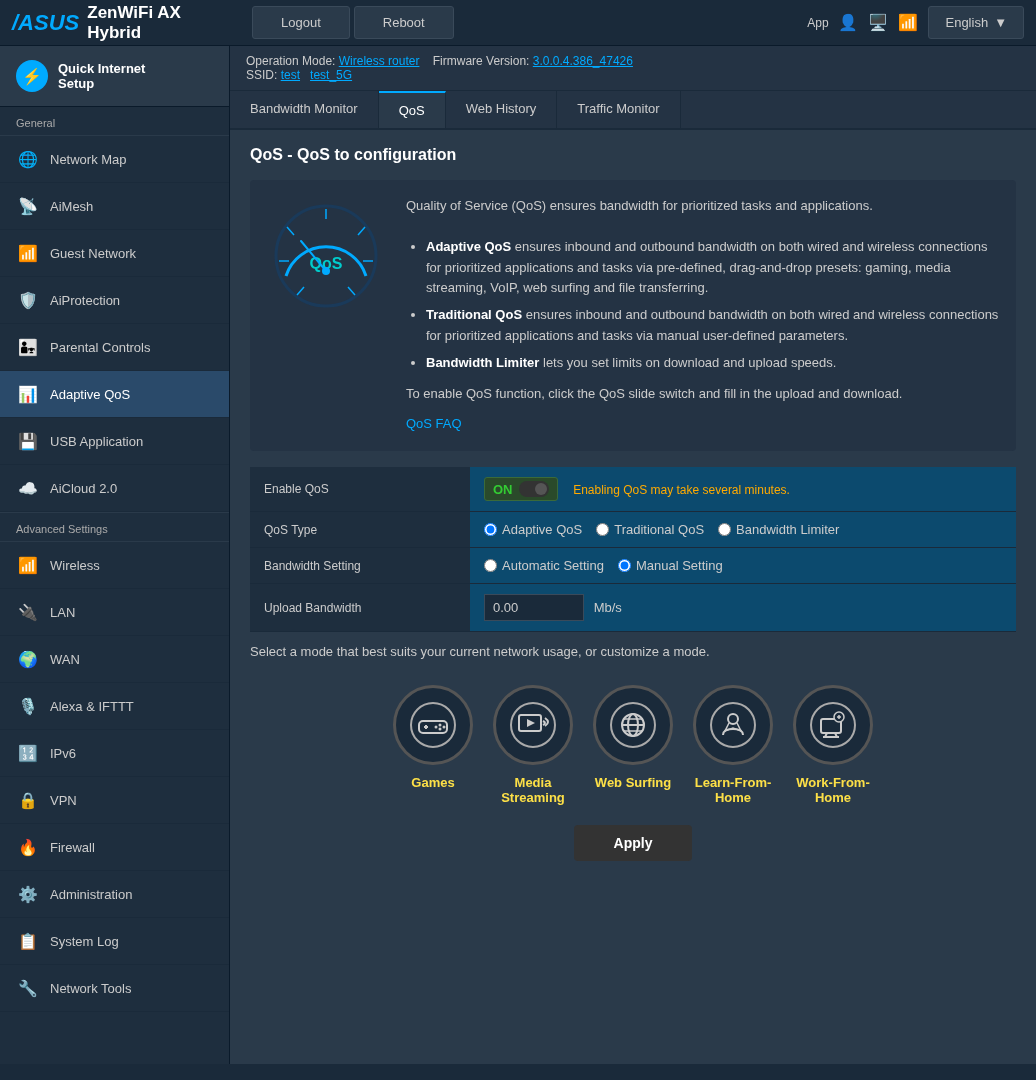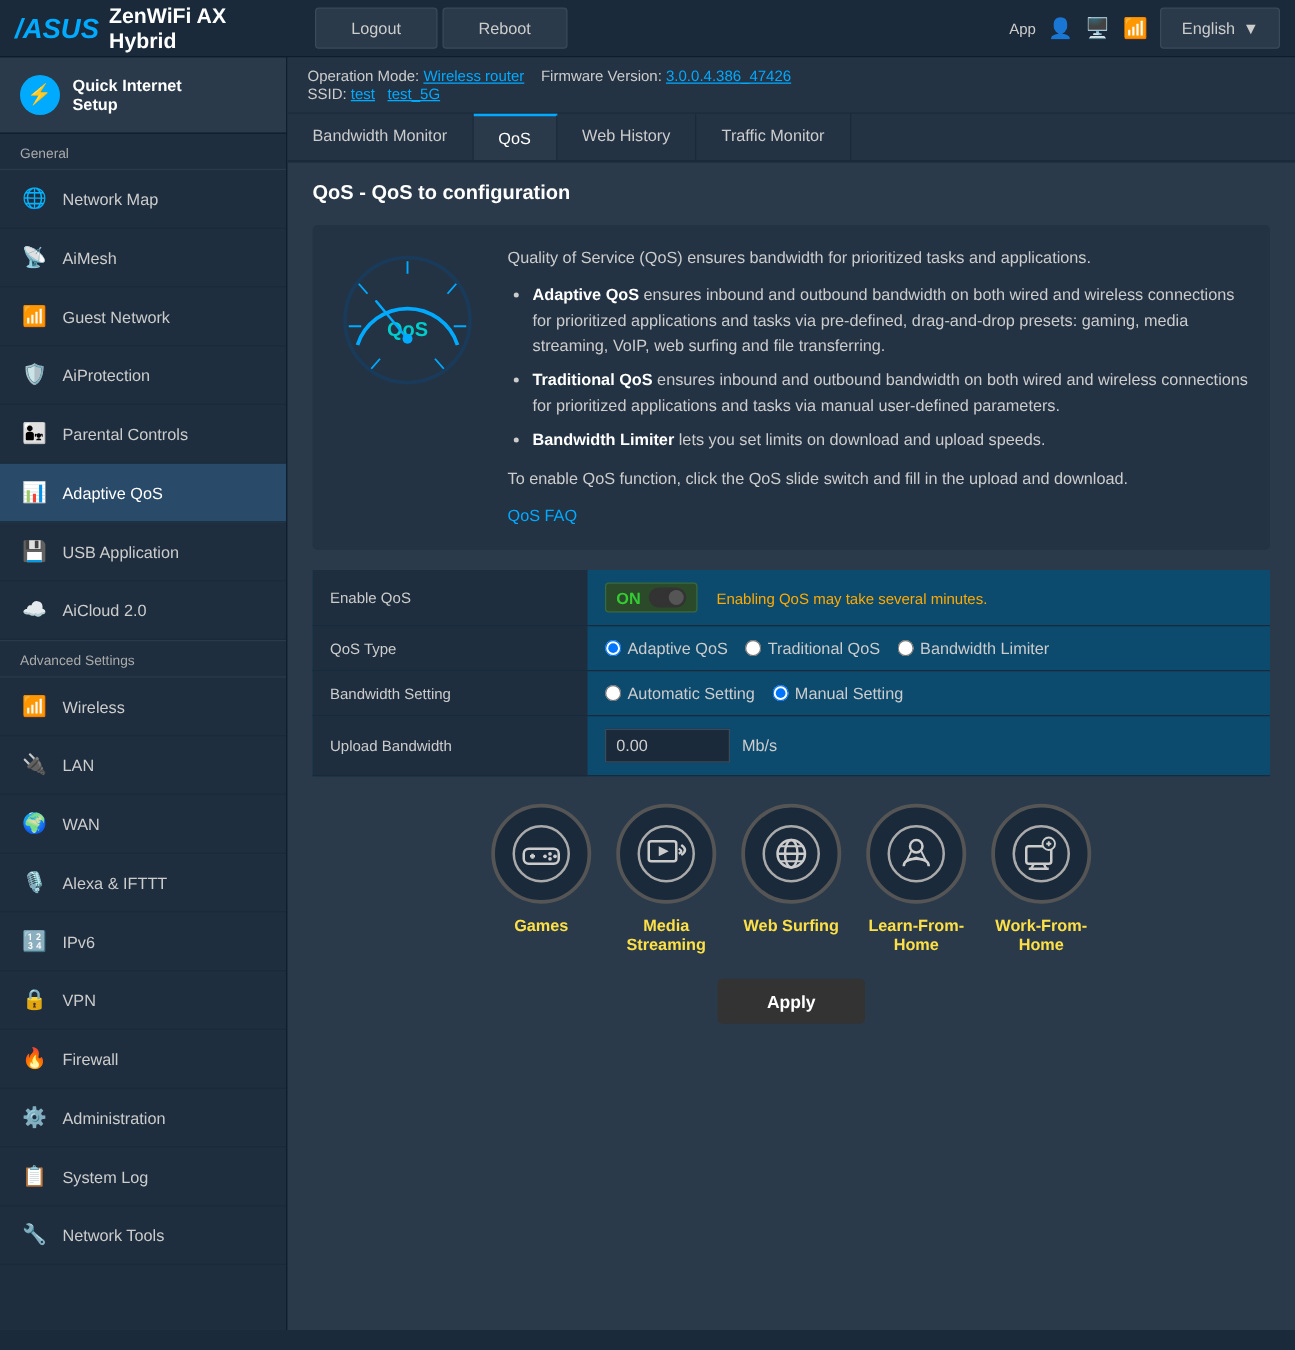--- a/index.html
+++ b/index.html
@@ -209,21 +209,21 @@
       flex-shrink: 0;
       display: flex;
       align-items: center;
       justify-content: center;
     }
     .qos-logo svg {
       width: 110px;
       height: 110px;
     }
     .qos-desc { color: #ccc; font-size: 13px; line-height: 1.6; }
-    .qos-desc ul { margin-left: 20px; margin-top: 9px; }
+    .qos-desc ul { margin-left: 20px; margin-top: 20px; }
     .qos-desc li { margin-bottom: 6px; }
     .qos-desc b { color: #fff; }
     .qos-faq { margin-top: 10px; }
     .qos-faq a { color: #00aaff; text-decoration: none; font-size: 13px; }
 
     
     .settings-table {
       width: 100%;
       border-collapse: collapse;
       background: #0c4a6e;
@@ -550,20 +550,21 @@
         <tr>
           <td>Upload Bandwidth</td>
           <td>
             <input class="bandwidth-input" type="text" value="0.00" style="">
             <span class="mb-label">Mb/s</span>
           </td>
         </tr>
       </tbody>
         </table>
 
+      <p class="mode-select-text">Select a mode that best suits your current network usage, or customize a mode.</p>
 
       <div class="modes-grid">
         <div class="mode-item">
           <div class="mode-circle">
             <svg width="48" height="48" viewBox="0 0 48 48" fill="none" xmlns="http://www.w3.org/2000/svg">
               <circle cx="24" cy="24" r="22" stroke="#aaa" stroke-width="2" fill="#1a2a3a"></circle>
               <rect x="10" y="20" width="28" height="12" rx="4" stroke="#ccc" stroke-width="2" fill="none"></rect>
               <line x1="17" y1="24" x2="17" y2="28" stroke="#ccc" stroke-width="2"></line>
               <line x1="15" y1="26" x2="19" y2="26" stroke="#ccc" stroke-width="2"></line>
               <circle cx="31" cy="24" r="1.5" fill="#ccc"></circle>

